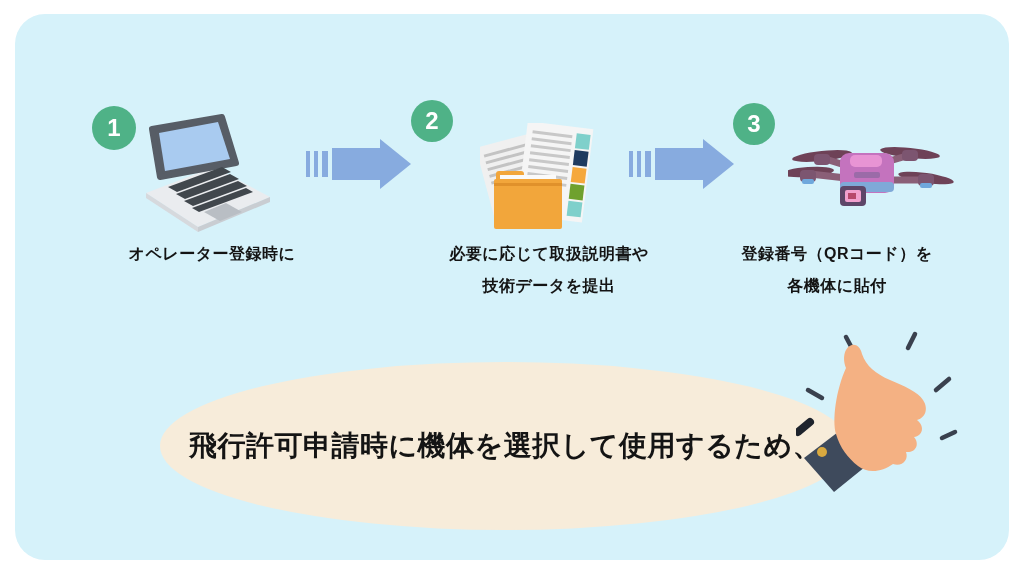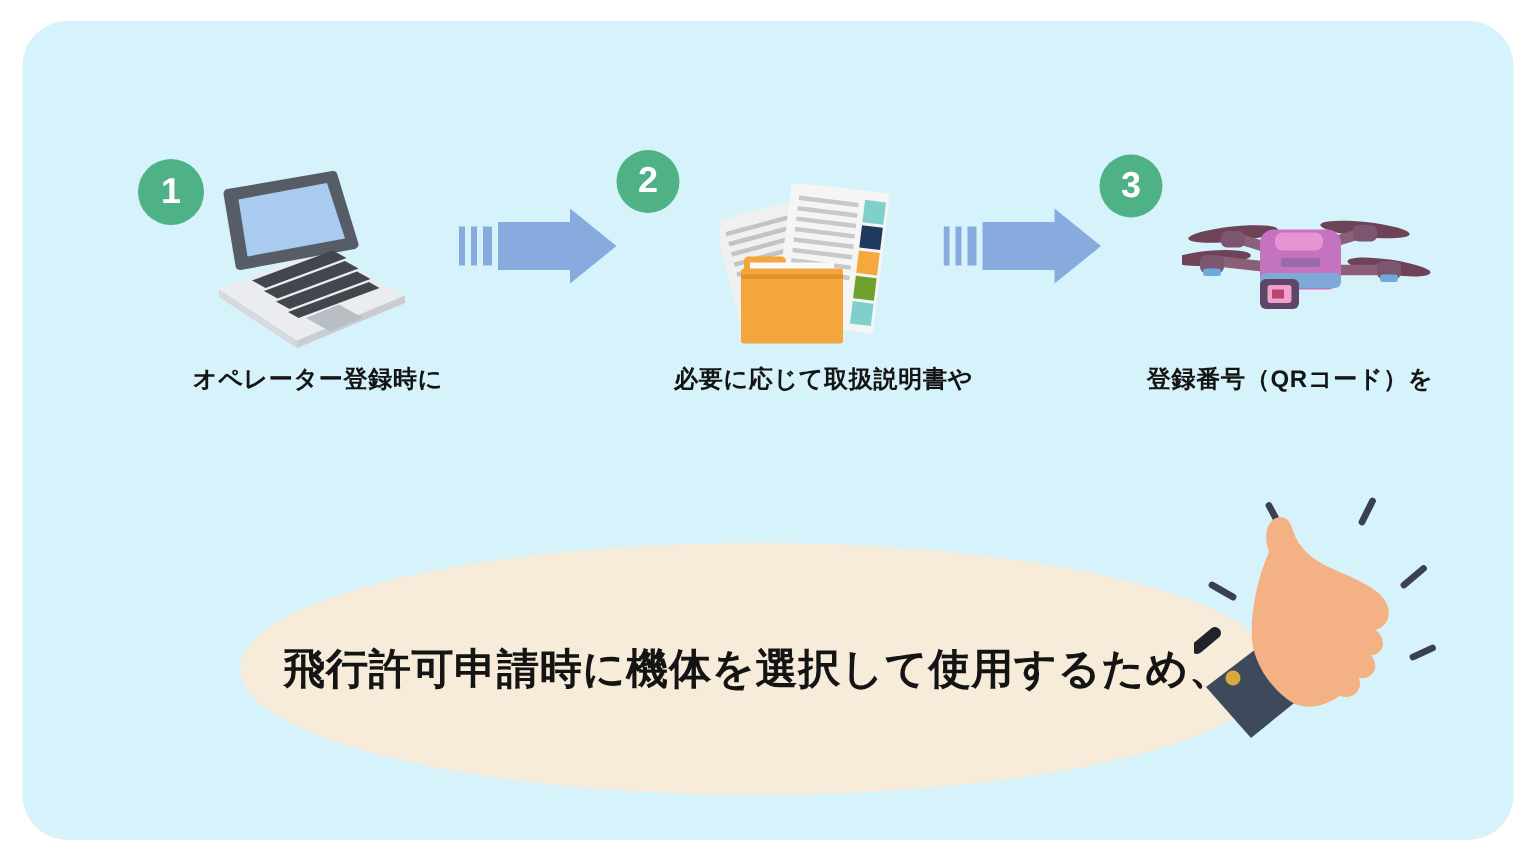--- a/index.html
+++ b/index.html
@@ -108,20 +108,21 @@
     <rect x="92" y="76" width="14" height="15" fill="#7FD0CB"></rect>
   </g>
 
   <rect x="16" y="48" width="28" height="12" rx="3" fill="#F2A63B"></rect>
   <rect x="20" y="52" width="56" height="7" fill="#FAFAFA"></rect>
   <rect x="14" y="56" width="68" height="50" rx="2" fill="#F2A63B"></rect>
   <rect x="14" y="60" width="68" height="3" fill="#E0912B"></rect>
 </svg>
 <div class="caption" style="left:394px;top:238px;width:310px;">
   <div>必要に応じて取扱説明書や</div>
+  <div>技術データを提出</div>
 </div>
 
 <svg class="arrow" style="left:629px;top:137px;" width="106" height="54" viewBox="0 0 106 54">
   <g fill="#87ABDF">
     <rect x="0" y="14" width="4" height="26"></rect>
     <rect x="8" y="14" width="4" height="26"></rect>
     <rect x="16" y="14" width="6" height="26"></rect>
     <rect x="26" y="11" width="49" height="32"></rect>
     <polygon points="74,2 105,27 74,52"></polygon>
   </g>
@@ -153,22 +154,23 @@
 
   <rect x="52" y="13" width="54" height="40" rx="9" fill="#C473BE"></rect>
   <rect x="62" y="15" width="32" height="12" rx="5" fill="#E894D4"></rect>
   <rect x="52" y="42" width="54" height="10" rx="4" fill="#7FA9D8"></rect>
   <rect x="66" y="32" width="26" height="6" rx="2" fill="#9B6BA8"></rect>
 
   <rect x="52" y="46" width="26" height="20" rx="4" fill="#5E4668"></rect>
   <rect x="57" y="50" width="16" height="12" rx="2" fill="#F2A0CE"></rect>
   <rect x="60" y="53" width="8" height="6" fill="#B7486B"></rect>
 </svg>
-<div class="caption" style="left:705px;top:238px;width:310px;">
+<div class="caption" style="left:682px;top:238px;width:310px;">
   <div>登録番号（QRコード）を</div>
+  <div>各機体に貼付</div>
 </div>
 
 <div class="summary-ellipse">
   <div class="summary-line">飛行許可申請時に機体を選択して使用するため、</div>
 </div>
 
 <svg class="hand" width="170" height="185" viewBox="0 0 170 185">
 
   <g stroke="#3A414E" stroke-width="4.5" stroke-linecap="round">
     <line x1="58" y1="24" x2="50" y2="9"></line>

